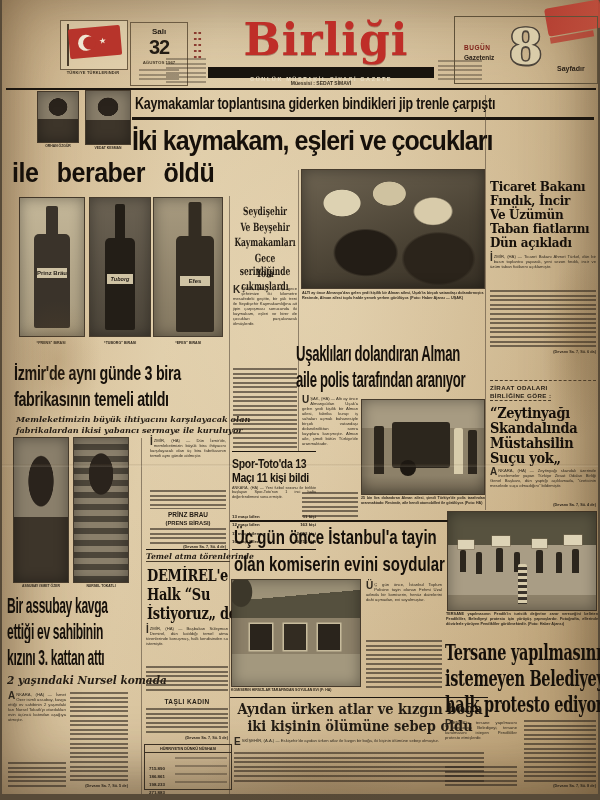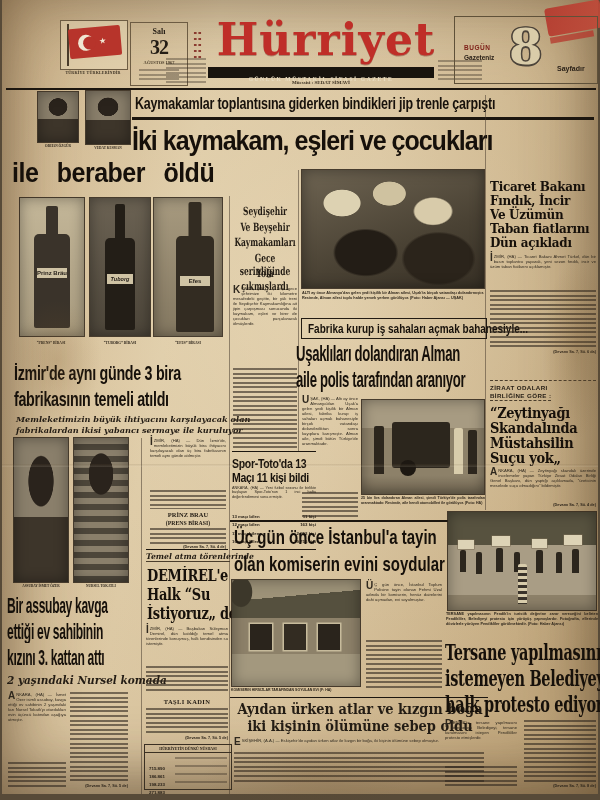--- a/index.html
+++ b/index.html
@@ -8,21 +8,21 @@
       radial-gradient(120% 90% at 52% 38%, rgba(255,246,218,.28), rgba(0,0,0,0) 62%),
       linear-gradient(100deg,#c9ae85,#dbc7a2 30%,#d6c09a 55%,#c4aa80 85%,#b89e74);
     box-shadow: inset 0 0 80px rgba(74,52,28,.45), inset 0 -20px 46px rgba(74,52,28,.32);
     font-family:"Liberation Sans",sans-serif;color:#231c14;}
   .a{position:absolute;}
   .fx{position:absolute;opacity:.82;background-image:repeating-linear-gradient(180deg, rgba(47,38,29,.72) 0 2px, rgba(0,0,0,0) 2px 4.6px);}
   .lt{opacity:.5;}
   .bt{position:absolute;font-size:4.2px;line-height:5px;text-align:justify;color:#2f281e;}
   .dc::first-letter{float:left;font-size:10px;line-height:8px;font-weight:700;padding-right:1px;}
   .cap{position:absolute;font-size:4px;line-height:4.9px;color:#2d251b;font-weight:700;text-align:justify;}
-  .cc{text-align:center;font-family:Liberation Serif, serif;}
+  .cc{text-align:center;}
   .hx{position:absolute;font-weight:800;color:#16100a;white-space:nowrap;transform-origin:left top;letter-spacing:-.3px;}
   .hs{font-family:"DejaVu Serif","Liberation Serif",serif;}
   .it{font-style:italic;}
   .vr{position:absolute;width:1px;background:rgba(62,50,38,.5);}
   .hr{position:absolute;background:#1c160f;}
   .dash{position:absolute;border-top:1px dashed #4a3d2c;}
   .ph{position:absolute;box-shadow:0 0 0 1px rgba(45,35,25,.85), inset 0 0 14px rgba(0,0,0,.38);}
   .port{background:radial-gradient(60% 45% at 50% 30%, #2a231c 0 38%, rgba(0,0,0,0) 40%),linear-gradient(180deg,#8a7f6b 0 55%,#3d352a 55%);}
   .devami{position:absolute;font-size:3.8px;font-weight:700;text-align:right;color:#2d251b;}
   .kick{position:absolute;font-weight:800;color:#17110b;white-space:nowrap;transform-origin:left top;}
@@ -53,21 +53,21 @@
 
   <div class="a" style="left:128px;top:22px;width:56px;height:62px;border:1px solid #6d5c43;">
     <div class="a cc" style="left:0;top:4px;width:56px;font-size:8px;font-weight:700;">Salı</div>
     <div class="a cc" style="left:0;top:13px;width:56px;font-size:20px;font-weight:800;letter-spacing:-1px;">32</div>
     <div class="a cc" style="left:0;top:37px;width:56px;font-size:4.4px;font-weight:700;color:#4a3c2a;">AĞUSTOS 1967</div>
     <div class="fx lt" style="left:8px;top:46px;width:40px;height:12px;"></div>
   </div>
 
   <div class="a" style="left:191px;top:30px;width:9px;height:28px;background-image:radial-gradient(circle,#7e241d 0 1.2px,rgba(0,0,0,0) 1.4px);background-size:4.5px 6px;opacity:.85;"></div>
 
-  <div class="a cc" style="left:198px;top:14px;width:252px;font-family:'DejaVu Serif','Liberation Serif',serif;font-size:44px;font-weight:800;color:#bf2e28;letter-spacing:1px;text-shadow:0 1px 0 rgba(90,20,15,.35);">Hürriyet</div>
+  <div class="a cc" style="left:198px;top:14px;width:252px;font-family:'DejaVu Serif','Liberation Serif',serif;font-size:44px;font-weight:800;color:#bf2e28;letter-spacing:1px;text-shadow:0 1px 0 rgba(90,20,15,.35);">Birliği</div>
 
   <div class="fx lt" style="left:164px;top:58px;width:40px;height:25px;"></div>
   <div class="a cc" style="left:206px;top:67px;width:226px;height:11px;background:#18140e;">
     <span style="font-size:5.5px;font-weight:700;color:#e8ddc2;letter-spacing:1.6px;line-height:11px;">GÜNLÜK MÜSTAKİL SİYASİ GAZETE</span>
   </div>
   <div class="a cc" style="left:206px;top:80px;width:226px;font-size:5px;font-weight:700;color:#3a3022;">Müessisi : SEDAT SİMAVİ</div>
   <div class="fx lt" style="left:436px;top:60px;width:44px;height:23px;"></div>
 
   <div class="a" style="left:452px;top:16px;width:142px;height:66px;border:1px solid #5f5139;">
     <div class="a" style="left:9px;top:27px;font-size:6.5px;font-weight:800;color:#7e2018;letter-spacing:.5px;">BUGÜN</div>
@@ -204,23 +204,20 @@
 
   <div class="ph" style="left:300px;top:170px;width:182px;height:118px;background:
       radial-gradient(18% 20% at 22% 28%, #ddd2b2 0 55%, rgba(0,0,0,0) 58%),
       radial-gradient(16% 18% at 48% 20%, #cfc2a0 0 55%, rgba(0,0,0,0) 58%),
       radial-gradient(20% 22% at 72% 35%, #d8cbaa 0 50%, rgba(0,0,0,0) 55%),
       radial-gradient(30% 34% at 35% 70%, #231d16 0 55%, rgba(0,0,0,0) 60%),
       radial-gradient(34% 38% at 75% 75%, #2b241b 0 55%, rgba(0,0,0,0) 60%),
       linear-gradient(160deg,#6e6452,#4a4234 60%,#373025);"></div>
   <div class="cap" style="left:300px;top:291px;width:182px;height:24px;font-size:3.8px;">ALTI ay önce Almanya'dan gelen yedi kişilik bir Alman ailesi, Uşak'ta birçok vatandaşı dolandırmıştır. Resimde, Alman ailesi toplu halde yemek yerken görülüyor. (Foto: Haber Ajansı — UŞAK)</div>
 
-  <div class="a" style="left:299px;top:318px;width:184px;height:19px;border:1.5px solid #221b13;">
-    <div class="kick" style="left:6px;top:3px;font-size:10px;transform:scale(1,1.25);">Fabrika kurup iş sahaları açmak bahanesiyle...</div>
-  </div>
   <div class="hx" style="left:294px;top:342px;font-size:12.5px;transform:scale(1.05,1.7);">Uşaklıları dolandıran Alman</div>
   <div class="hx" style="left:294px;top:368px;font-size:12.5px;transform:scale(1.05,1.7);">aile polis tarafından aranıyor</div>
   <div class="bt dc" style="left:300px;top:396px;width:56px;height:94px;">UŞAK, (HA) — Altı ay önce Almanya'dan Uşak'a gelen yedi kişilik bir Alman ailesi, fabrika kurup iş sahaları açmak bahanesiyle birçok vatandaşı dolandırdıktan sonra kayıplara karışmıştır. Alman aile, şimdi bütün Türkiye'de aranmaktadır.</div>
   <div class="fx" style="left:300px;top:492px;width:56px;height:26px;"></div>
 
   <div class="ph" style="left:360px;top:400px;width:122px;height:94px;background:linear-gradient(180deg,#a79b82 0 30%,#8d8169 30% 80%,#6f6450);">
     <div class="a" style="left:30px;top:22px;width:58px;height:46px;background:#2c261d;border-radius:3px;"></div>
     <div class="a" style="left:38px;top:60px;width:16px;height:16px;background:#1d1812;border-radius:50%;"></div>
     <div class="fig" style="left:12px;top:26px;width:10px;height:48px;"></div>
     <div class="fig" style="left:92px;top:28px;width:9px;height:46px;background:#d8ccab;"></div>

